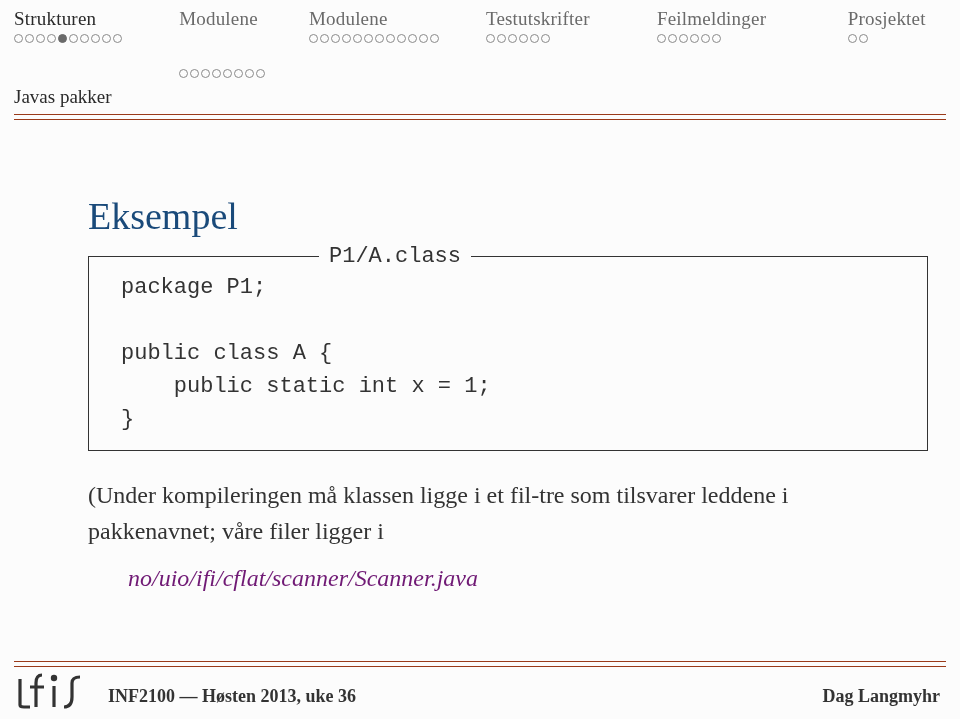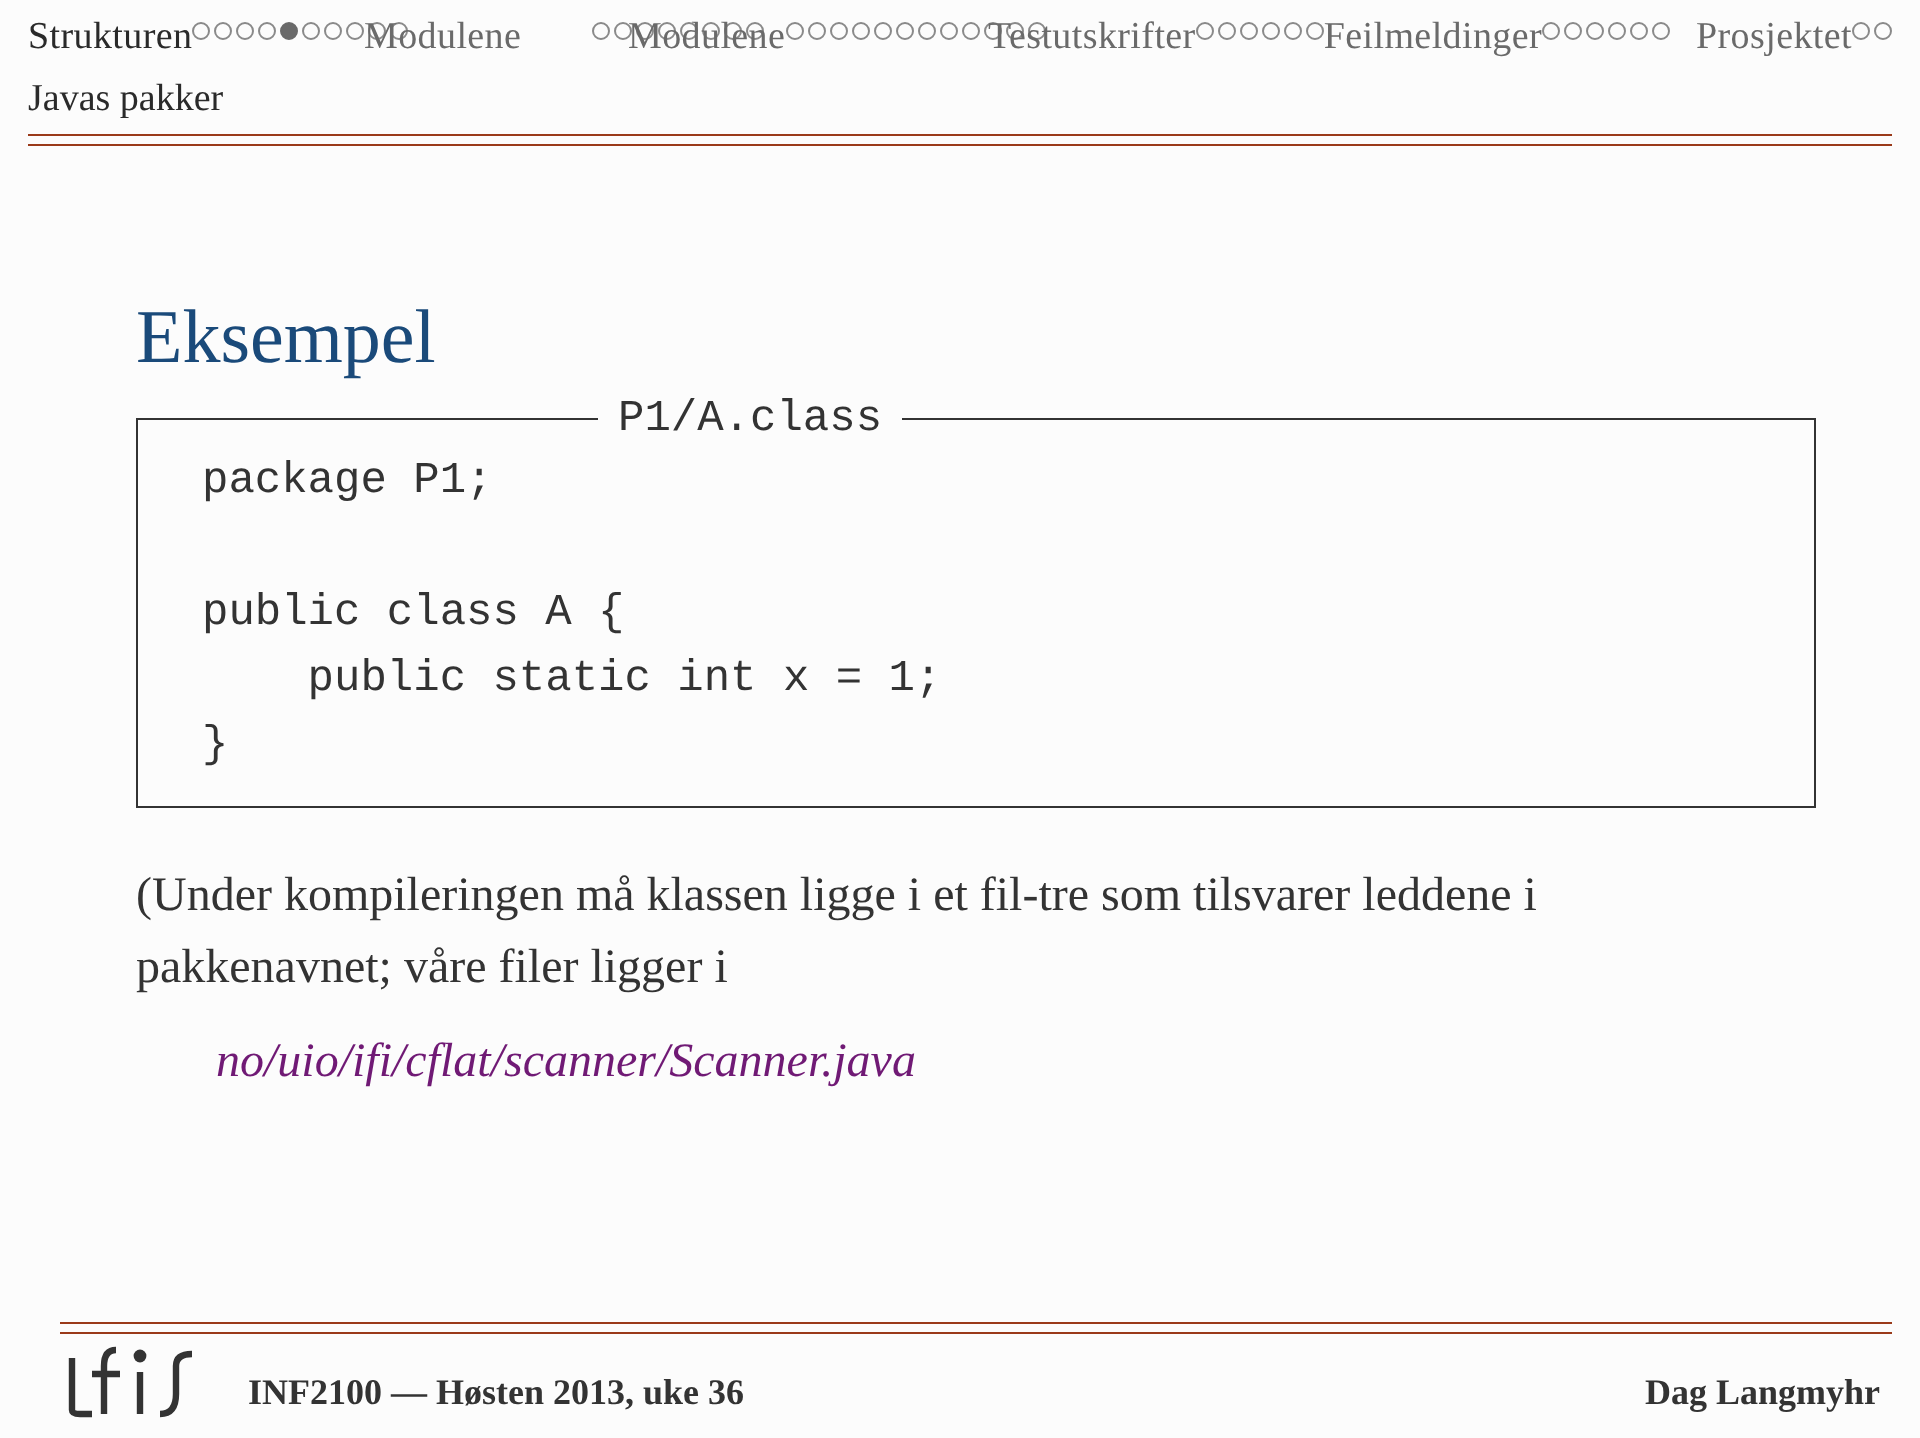--- a/index.html
+++ b/index.html
@@ -11,21 +11,21 @@
     position: relative;
     overflow: hidden;
   }
   .topnav {
     display: flex;
     padding: 8px 14px 2px 14px;
     gap: 0;
   }
   .nav-section {
     display: flex;
-    flex-direction: row;
+    flex-direction: column;
     align-items: flex-start;
   }
   .nav-section.s0 { width: 168px; }
   .nav-section.s1 { width: 132px; gap: 35px; }
   .nav-section.s2 { width: 180px; }
   .nav-section.s3 { width: 194px; }
   .nav-section.s4 { width: 174px; }
   .nav-section.s5 { width: 100px; }
   .nav-label {
     font-size: 19px;
@@ -55,21 +55,21 @@
     font-size: 19px;
     color: #2a2a2a;
   }
   .rule-double {
     margin: 2px 14px 0 14px;
     border-top: 1.6px solid #9a3a1a;
     border-bottom: 1.6px solid #9a3a1a;
     height: 6px;
   }
   .content {
-    padding: 74px 60px 0 68px;
+    padding: 74px 60px 0 88px;
   }
   .title {
     font-size: 38px;
     color: #1a4a7a;
     margin-bottom: 18px;
     font-weight: normal;
   }
   .codebox {
     position: relative;
     border: 1.5px solid #333;
@@ -102,21 +102,21 @@
   }
   .italic-path {
     font-size: 24px;
     font-style: italic;
     color: #701a75;
     margin: 16px 0 16px 40px;
   }
   .footer {
     position: absolute;
     bottom: 0;
-    left: 16px;
+    left: 0;
     right: 0;
   }
   .footer-rule {
     margin: 0 14px;
     border-top: 1.6px solid #9a3a1a;
     border-bottom: 1.6px solid #9a3a1a;
     height: 6px;
   }
   .footer-row {
     display: flex;

